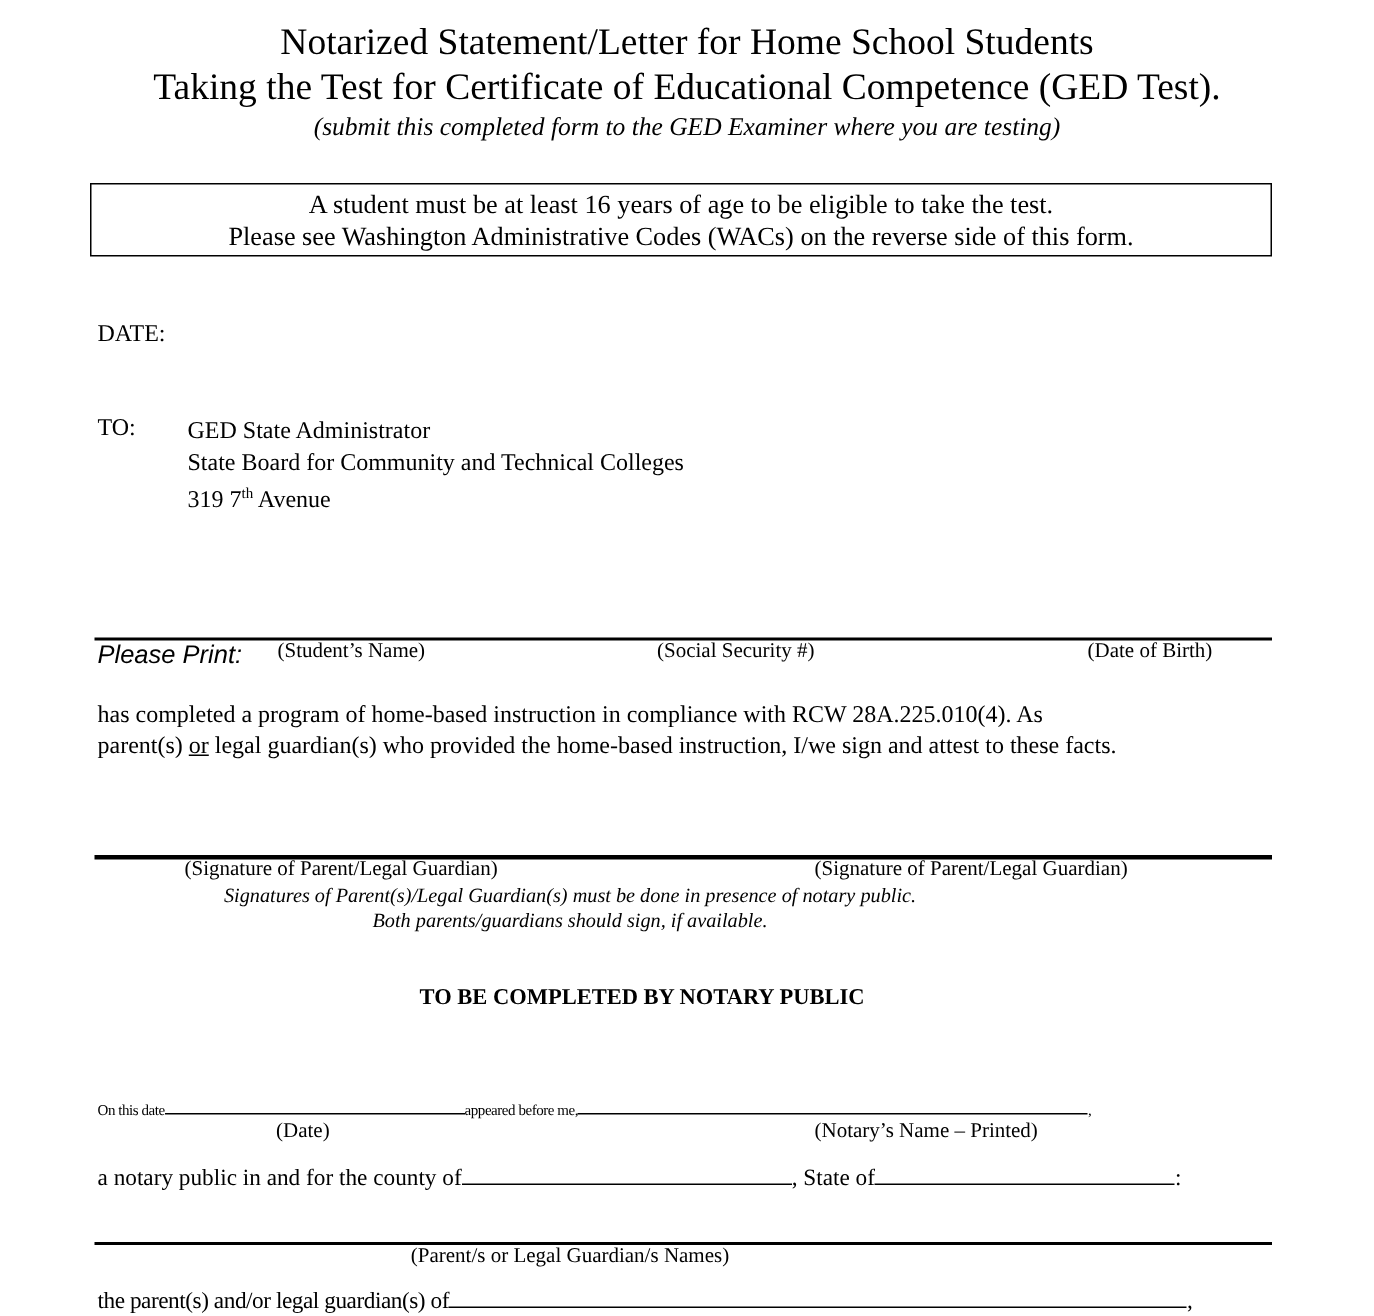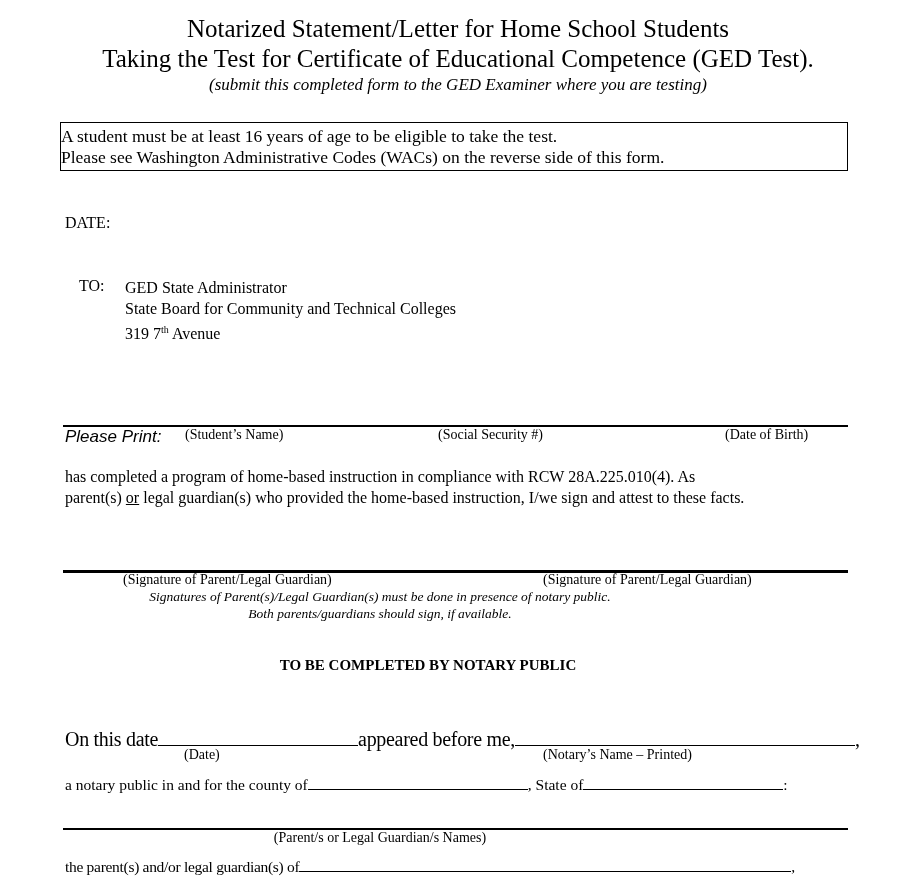--- a/index.html
+++ b/index.html
@@ -11,21 +11,21 @@
     .title {
       position: absolute; left: 0; width: 916px; text-align: center;
       font-size: 25px; line-height: 30px;
     }
     .subtitle {
       position: absolute; left: 0; width: 916px; text-align: center;
       font-size: 17px; font-style: italic; top: 75px;
     }
     .notice-box {
       position: absolute; left: 60px; top: 122px; width: 788px; height: 49px;
-      border: 1.5px solid #000; font-size: 17.5px; line-height: 21px;
+      border: 1.5px solid #000; text-align: center; font-size: 17.5px; line-height: 21px;
       box-sizing: border-box; padding-top: 3px;
     }
     .body-text { font-size: 16px; }
     .small { font-size: 14px; }
     .italic { font-style: italic; }
     .bold { font-weight: bold; }
     .rule { position: absolute; background: #000; }
     .blank { display: inline-block; border-bottom: 1.2px solid #000; height: 14px; vertical-align: baseline; }
     sup { font-size: 10px; vertical-align: 6px; }
     u { }
@@ -38,21 +38,21 @@
 <div class="title" style="top:44px;">Taking the Test for Certificate of Educational Competence (GED Test).</div>
 <div class="subtitle">(submit this completed form to the GED Examiner where you are testing)</div>
 
 <div class="notice-box">
   <div>A student must be at least 16 years of age to be eligible to take the test.</div>
   <div>Please see Washington Administrative Codes (WACs) on the reverse side of this form.</div>
 </div>
 
 <div class="abs body-text" style="left:65px; top:214px;">DATE:</div>
 
-<div class="abs body-text" style="left:79px; top:277px;">TO:</div>
+<div class="abs body-text" style="left:65px; top:277px;">TO:</div>
 <div class="abs body-text" style="left:125px; top:277px; line-height:21px;">
   <div>GED State Administrator</div>
   <div>State Board for Community and Technical Colleges</div>
   <div><span>319  7</span><sup>th</sup><span> Avenue</span></div>
 </div>
 
 <div class="rule" style="left:63px; top:425px; width:785px; height:2px;"></div>
 <div class="abs small italic" style="left:65px; top:427px; font-family:'Liberation Sans', sans-serif; font-size:17px;">Please Print:</div>
 <div class="abs small" style="left:185px; top:427px;">(Student’s Name)</div>
 <div class="abs small" style="left:438px; top:427px;">(Social Security #)</div>
@@ -64,21 +64,21 @@
 </div>
 
 <div class="rule" style="left:63px; top:570px; width:785px; height:2.5px;"></div>
 <div class="abs small" style="left:123px; top:572px;">(Signature of Parent/Legal Guardian)</div>
 <div class="abs small" style="left:543px; top:572px;">(Signature of Parent/Legal Guardian)</div>
 <div class="abs small italic center" style="top:589px; font-size:13.5px;">Signatures of Parent(s)/Legal Guardian(s) must be done in presence of notary public.</div>
 <div class="abs small italic center" style="top:606px; font-size:13.5px;">Both parents/guardians should sign, if available.</div>
 
 <div class="abs bold center" style="top:657px; font-size:15px;padding-left:48px;">TO BE COMPLETED BY NOTARY PUBLIC</div>
 
-<div class="abs body-text" style="left:65px; top:728px; font-size:20px; letter-spacing:-0.3px;">
+<div class="abs body-text" style="left:65px; top:728px; font-size:10px; letter-spacing:-0.3px;">
   <span>On this date</span><span class="blank" style="width:200px;"></span><span>appeared before me,</span><span class="blank" style="width:340px;"></span><span>,</span>
 </div>
 <div class="abs small" style="left:184px; top:747px;">(Date)</div>
 <div class="abs small" style="left:543px; top:747px;">(Notary’s Name – Printed)</div>
 
 <div class="abs body-text" style="left:65px; top:775px; font-size:15.5px;">
   <span>a notary public in and for the county of</span><span class="blank" style="width:220px;"></span><span>, State of</span><span class="blank" style="width:200px;"></span><span>:</span>
 </div>
 
 <div class="rule" style="left:63px; top:828px; width:785px; height:2px;"></div>

